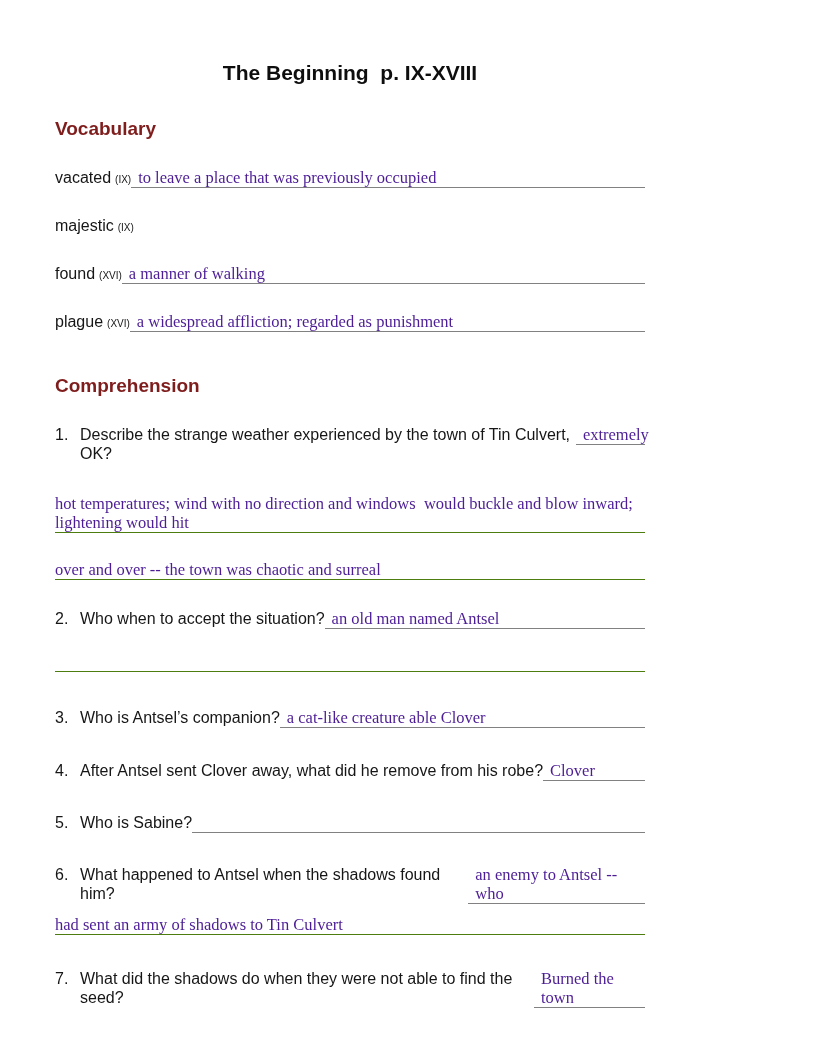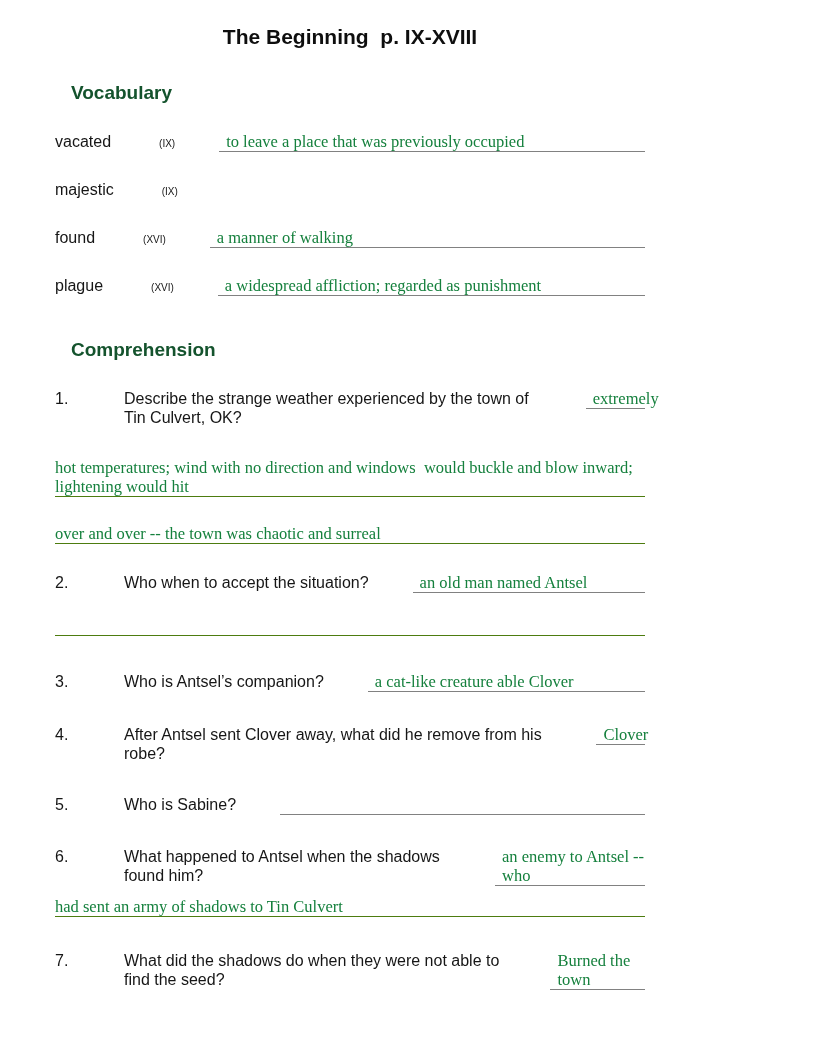--- a/index.html
+++ b/index.html
@@ -2,51 +2,50 @@
 <html><head>
 <meta charset="utf-8">
 <style>
   html, body { margin: 0; padding: 0; background: #ffffff; }
   .page {
     position: relative;
     width: 695px;
     height: 1051px;
     background: #ffffff;
     box-sizing: border-box;
-    padding: 24px 50px 0 55px;
+    padding: 60px 50px 0 55px;
     font-family: "Liberation Sans", sans-serif;
     color: #161616;
     overflow: hidden;
   }
   .doc-title {
     margin: 0;
     text-align: center;
     font-size: 21px;
     line-height: 26px;
     font-weight: 700;
     color: #0e0e0e;
     white-space: pre-wrap;
   }
   .section-heading {
-    margin: 16px;
+    margin: 0;
     font-size: 19px;
     line-height: 24px;
     font-weight: 700;
-    color: #14532d;
+    color: #7f1d1d;
   }
   .section-heading.vocab { margin-top: 31px; }
   .section-heading.comp  { margin-top: 41px; }
 
   
   .row {
     display: flex;
     align-items: baseline;
     font-size: 16px;
     line-height: 19px;
-    gap: 44px;
   }
   .v-row  { margin-top: 27px; }
   .q-num {
     flex: none;
     width: 25px;
     white-space: pre-wrap;
   }
   .q-text { white-space: pre-wrap; }
   .v-word { white-space: pre-wrap; }
   .v-page, .q-page {
@@ -58,21 +57,21 @@
   .answer-line {
     flex: 1 1 auto;
     min-width: 0;
     border-bottom: 1px solid #818181;
     padding-left: 7px;
   }
   .answer-line::after { content: "\200B"; }
   .answer-text {
     font-family: "Liberation Serif", serif;
     font-size: 16.5px;
-    color: #15803d;
+    color: #4c1d95;
     white-space: pre-wrap;
   }
   
   .cont-line {
     border-bottom: 1px solid #4d7c0f;
     font-size: 16px;
     line-height: 19px;
   }
   .cont-line::after { content: "\200B"; }
 </style>

